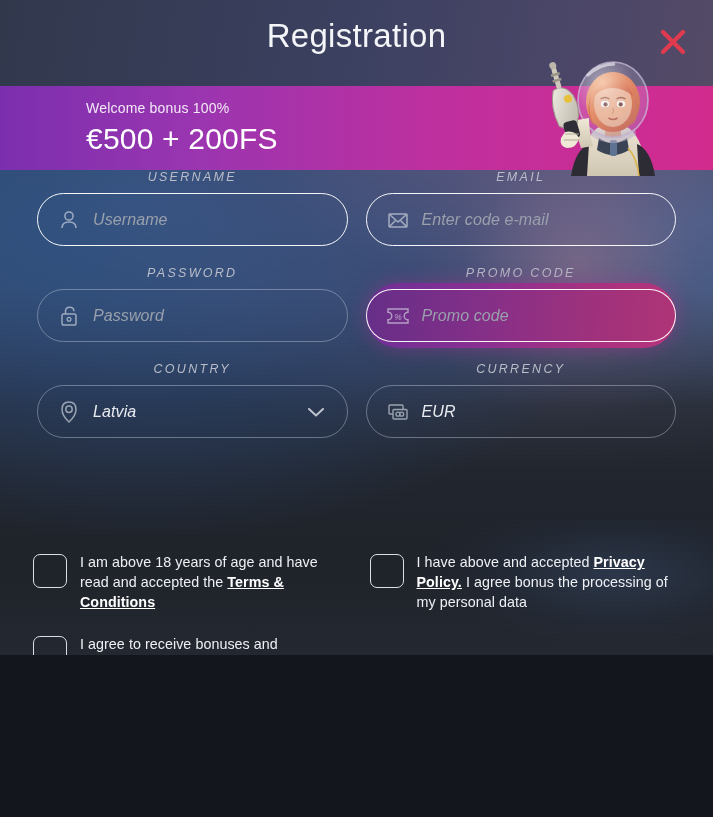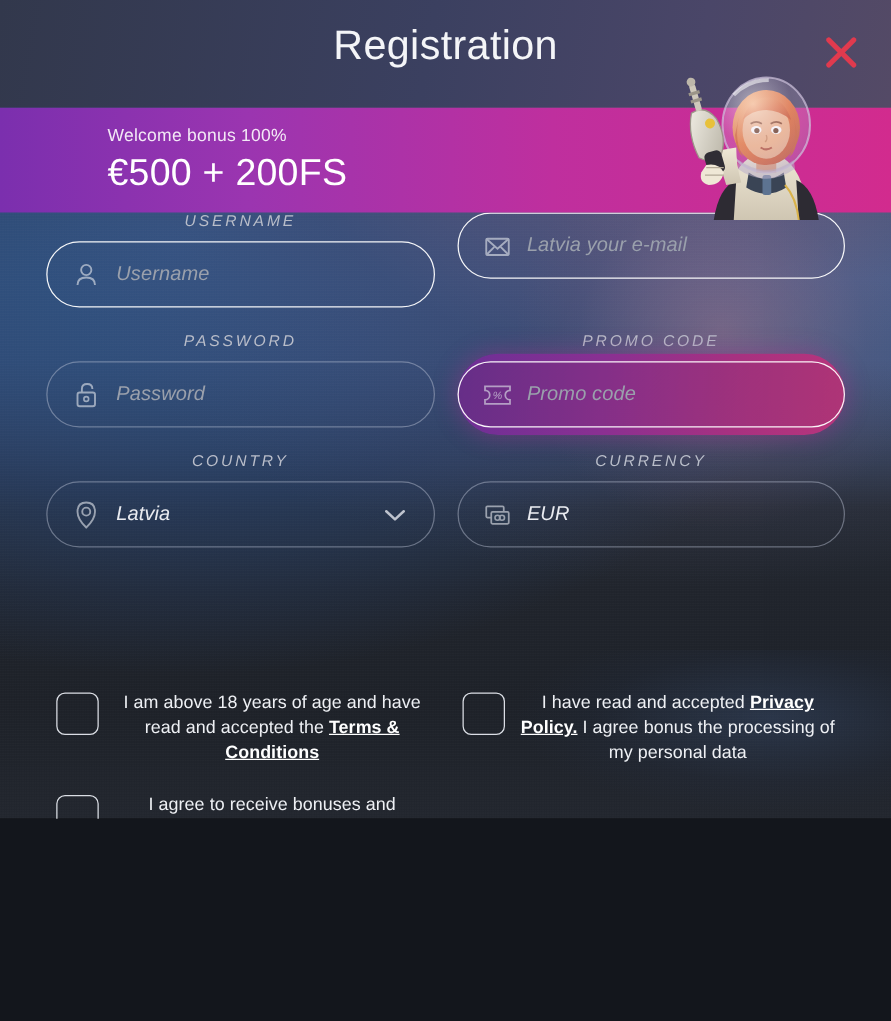--- a/index.html
+++ b/index.html
@@ -192,24 +192,23 @@
     position: relative;
     background: linear-gradient(95deg, rgba(96,46,125,0.55) 0%, rgba(134,48,128,0.55) 45%, rgba(168,52,114,0.55) 100%);
     border-color: #ffffff;
   }
 
   
   .checks {
     position: absolute;
     left: 0; top: 552px; width: 713px;
     z-index: 3;
-    padding: 0 45px;
+    padding: 0 33px;
     display: flex;
     gap: 26px;
-    text-align: center;
   }
   .check-col { flex: 1; }
   .check-item {
     display: flex;
     align-items: flex-start;
     gap: 13px;
     margin-bottom: 22px;
   }
   .checkbox {
     flex: none;
@@ -369,29 +368,30 @@
             <svg width="22" height="22" viewBox="0 0 22 22">
               <circle cx="11" cy="7" r="4.1" fill="none" stroke="#dfe3ea" stroke-width="1.5"></circle>
               <path d="M4 19 q0 -6 7 -6 q7 0 7 6" fill="none" stroke="#dfe3ea" stroke-width="1.5"></path>
             </svg>
           </span>
           <span class="input-value placeholder">Username</span>
         </div>
       </div>
 
       <div class="field">
+        <span class="field-label">EMAIL</span>
         <div class="input-pill focused">
           <span class="input-icon">
             <svg width="24" height="22" viewBox="0 0 24 22">
               <rect x="3" y="5" width="18" height="13" rx="1" fill="none" stroke="#dfe3ea" stroke-width="1.5"></rect>
               <path d="M3 5 L12 13 L21 5" fill="none" stroke="#dfe3ea" stroke-width="1.5"></path>
               <path d="M3 18 L9.5 11.5 M21 18 L14.5 11.5" fill="none" stroke="#dfe3ea" stroke-width="1.5"></path>
             </svg>
           </span>
-          <span class="input-value placeholder">Latvia your e-mail</span>
+          <span class="input-value placeholder">Enter code e-mail</span>
         </div>
       </div>
     </div>
 
     <div class="row">
       <div class="field">
         <span class="field-label">PASSWORD</span>
         <div class="input-pill">
           <span class="input-icon">
             <svg width="22" height="24" viewBox="0 0 22 24">
@@ -468,21 +468,21 @@
       <div class="check-item">
         <div class="checkbox"></div>
         <div class="check-text"><span>I agree to receive bonuses and promotions via email and other contact methods</span></div>
       </div>
 
     </div>
 
     <div class="check-col">
       <div class="check-item">
         <div class="checkbox"></div>
-        <div class="check-text"><span>I have read and accepted </span><span class="lnk">Privacy Policy.</span><span> I agree bonus the processing of my personal data</span></div>
+        <div class="check-text"><span>I have above and accepted </span><span class="lnk">Privacy Policy.</span><span> I agree bonus the processing of my personal data</span></div>
       </div>
     </div>
   </div>
 
   <div class="submit-wrap">
     <button class="submit-btn">NEXT STEP</button>
   </div>
 
 </div>
 

